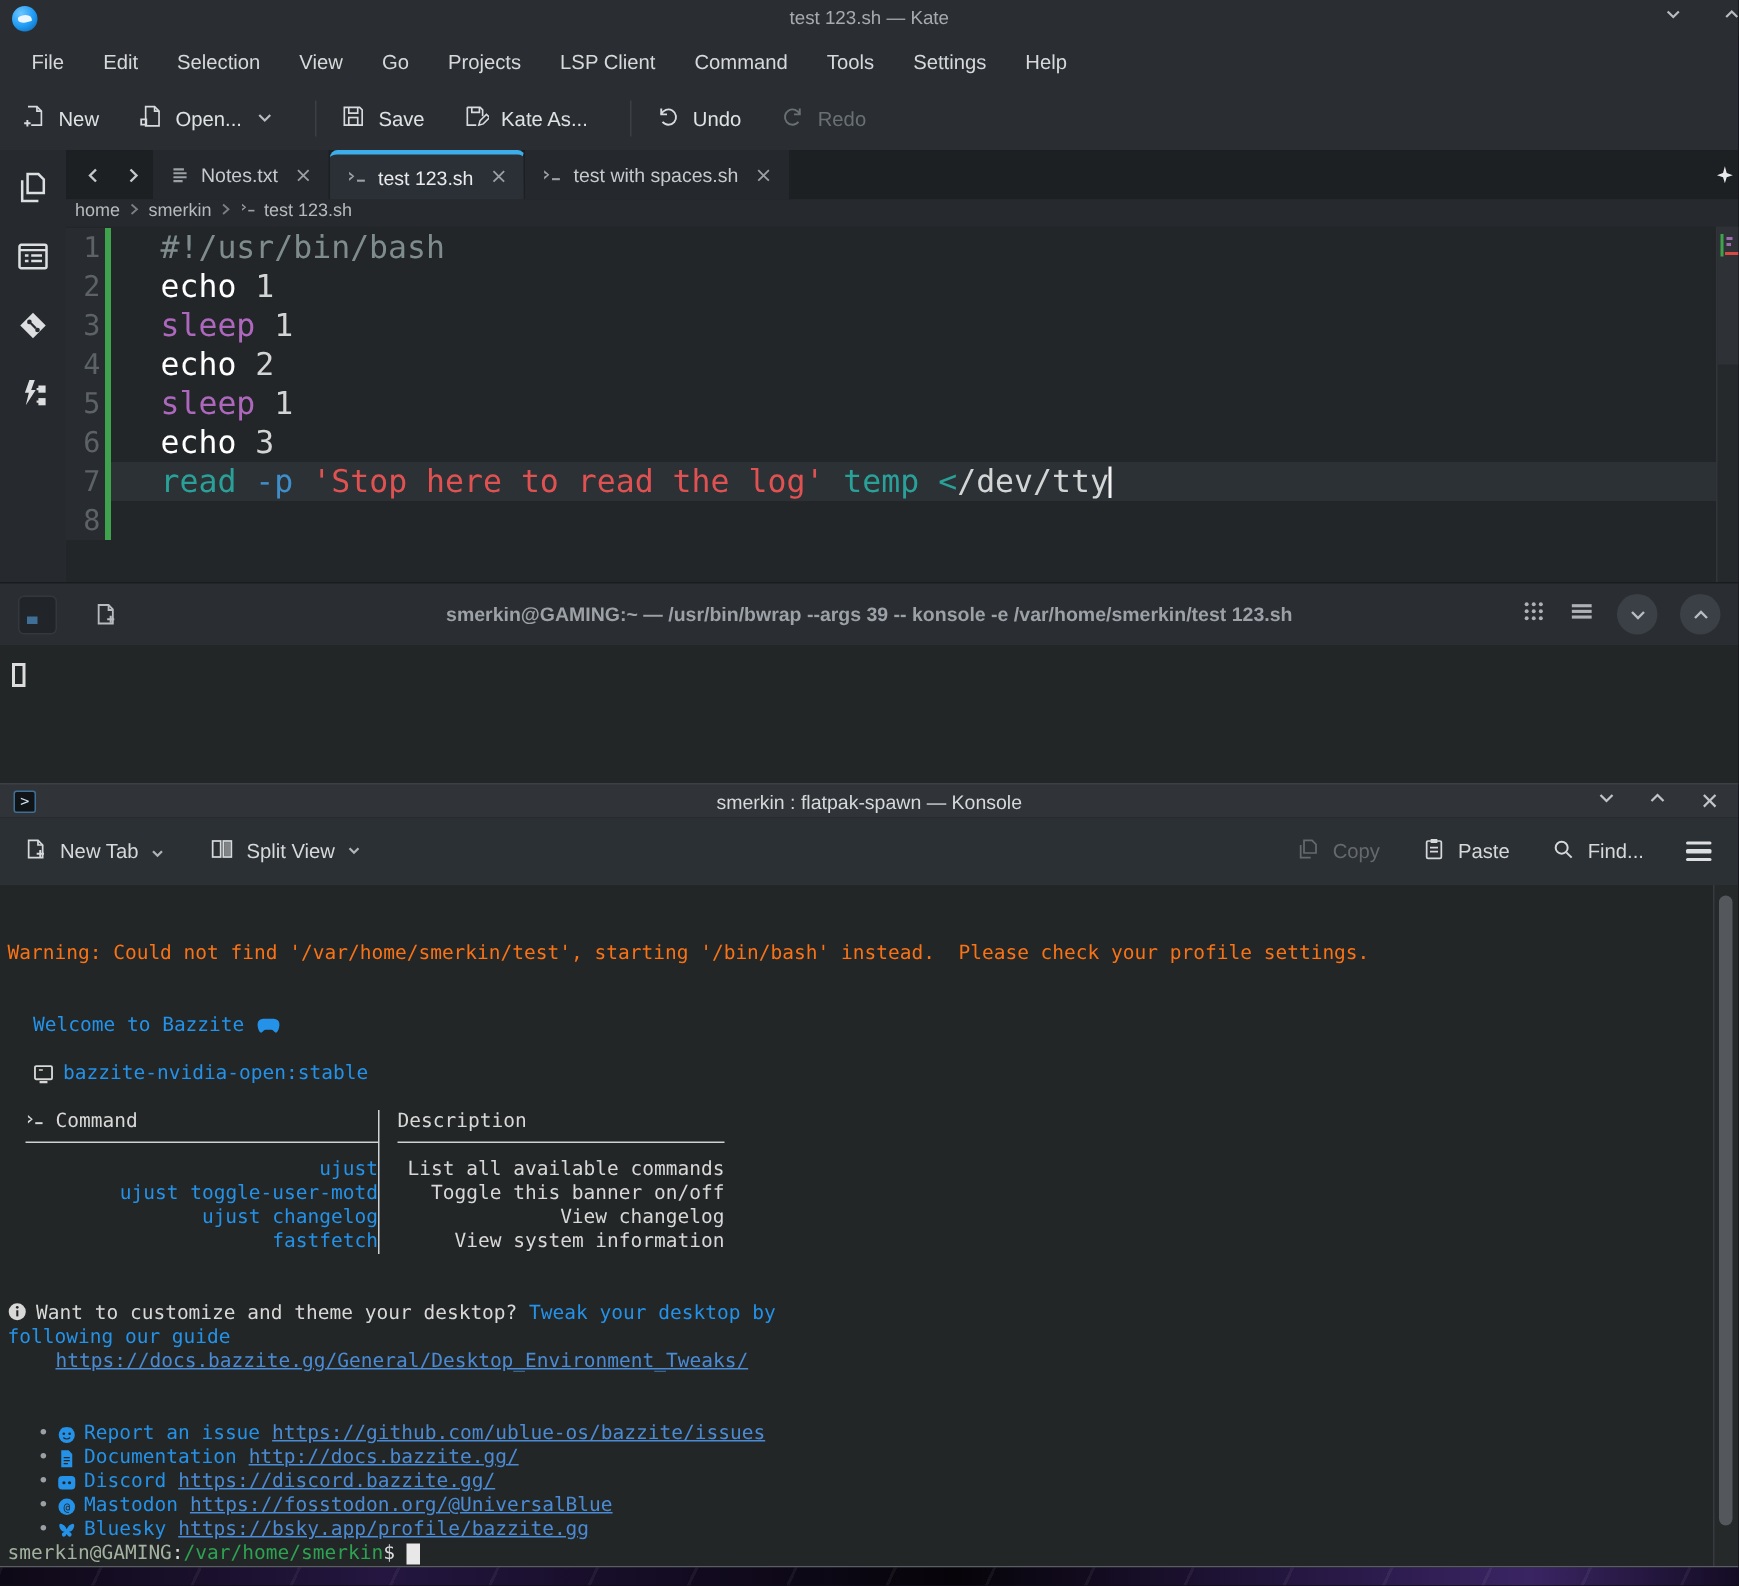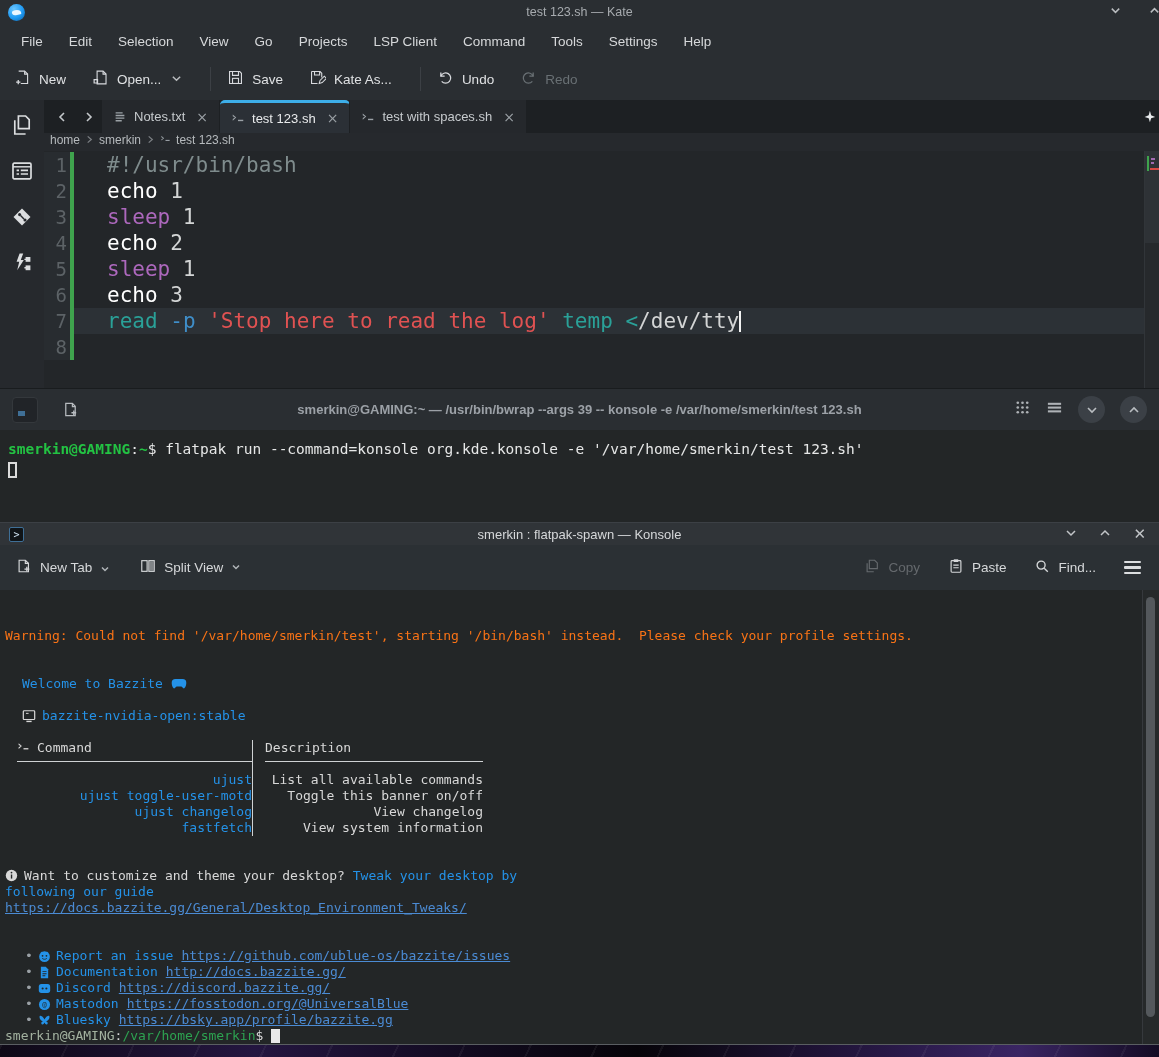--- a/index.html
+++ b/index.html
@@ -416,21 +416,20 @@
               </svg>
             </span>
           <span class="circbtn">
               <svg viewBox="0 0 12 12" fill="none" stroke="currentColor" stroke-width="1.6">
                 <polyline points="2,8 6,4 10,8"></polyline>
               </svg>
             </span>
         </div>
       </div>
       <div class="kterm-body">
-        <div style="white-space:pre;"><span class="kgreen">smerkin@GAMING</span><span class="kwhite">:</span><span class="kgreen">~</span><span class="kwhite">$ </span><span class="kwhite">flatpak run --command=konsole org.kde.konsole -e '/var/home/smerkin/test 123.sh'</span></div>
         <div><span class="hollow-cursor"></span></div>
       </div>
     </div>
   </div>
 
   <div class="konsole">
     <div class="kon-titlebar">
       <div class="kon-appicon">&gt;</div>
       <div class="kon-title">smerkin : flatpak-spawn — Konsole</div>
       <div class="kon-controls">
@@ -546,21 +545,21 @@
 
       <div class="sp16"></div>
       <div class="tipblock tiptext">
         <span class="tip-ico">
             <svg viewBox="0 0 16 16">
               <circle cx="8" cy="8" r="7" fill="#d8d8d8"></circle>
               <rect x="7.2" y="6.8" width="1.7" height="5" fill="#232627"></rect>
               <circle cx="8" cy="4.4" r="1.1" fill="#232627"></circle>
             </svg>
           </span><span class="ital">Want to customize and theme your desktop?</span><span> </span><span class="bblue">Tweak your desktop by following our guide</span>
-        <div class="blink" style="margin-top:0;">https://docs.bazzite.gg/General/Desktop_Environment_Tweaks/</div>
+        <div class="blink" style="margin-top:0;margin-left:32px;">https://docs.bazzite.gg/General/Desktop_Environment_Tweaks/</div>
       </div>
 
       <div class="sp16"></div>
       <ul class="linklist" id="link-list">
           <li class="linkrow"><span class="bullet">•</span><span class="li-ico"><svg viewBox="0 0 16 16">
                 <path d="M3.2 3.5 5 1.8 5.8 4zM12.8 3.5 11 1.8 10.2 4z" fill="#2492e8"></path>
                 <circle cx="8" cy="8.2" r="6.6" fill="#2492e8"></circle>
                 <circle cx="5.6" cy="7.2" r="1.1" fill="#232627"></circle>
                 <circle cx="10.4" cy="7.2" r="1.1" fill="#232627"></circle>
                 <path d="M5.2 10.3c1.6 1.5 4 1.5 5.6 0" stroke="#232627" stroke-width="1.1" fill="none"></path>

